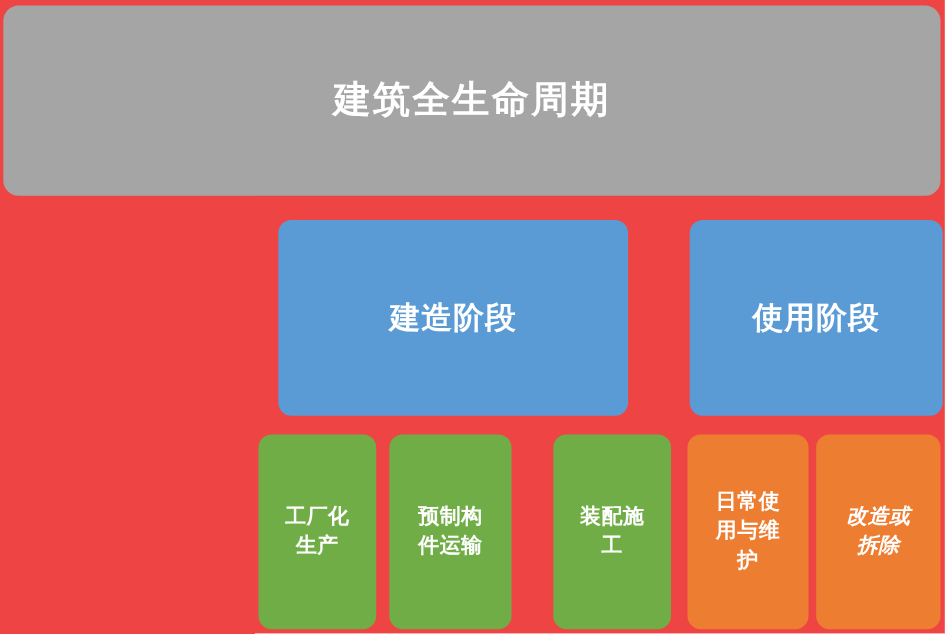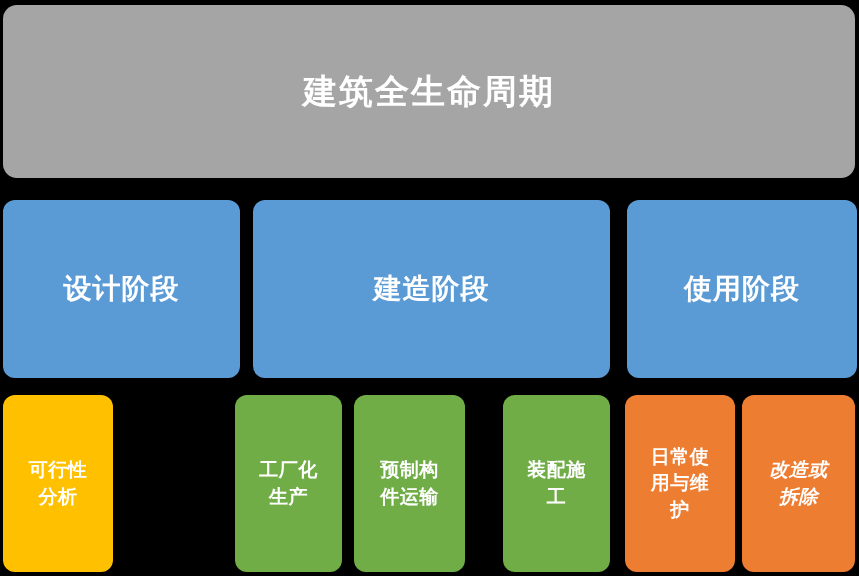--- a/index.html
+++ b/index.html
@@ -9,21 +9,21 @@
     background: #ffffff;
   }
   body {
     font-family: "Liberation Sans", "DejaVu Sans", sans-serif;
   }
 
   #diagram {
     position: relative;
     width: 859px;
     height: 576px;
-    background: #000000;
+    background: #ef4444;
     overflow: hidden;
   }
 
   .node {
     position: absolute;
     box-sizing: border-box;
     display: flex;
     align-items: center;
     justify-content: center;
     text-align: center;
@@ -50,21 +50,21 @@
 
   
   .node--phase {
     top: 200px;
     height: 178px;
     background: #5B9BD5;
     font-size: 28px;
     letter-spacing: 1px;
   }
   .node--phase-design   { left: 3px;   width: 237px; }
-  .node--phase-build    { left: 253px; width: 357px; }
+  .node--phase-build    { left: 253px; width: 318px; }
   .node--phase-use      { left: 627px; width: 230px; }
 
   
   .node--task {
     top: 395px;
     height: 177px;
     font-size: 19px;
     letter-spacing: 0.5px;
     line-height: 1.38;
   }
@@ -80,28 +80,25 @@
   .node--task-maintain    { left: 625px; width: 110px; }
   .node--task-renovate    { left: 742px; width: 113px; font-style: italic; }
 </style>
 </head>
 <body>
 
 <div id="diagram">
 
   <div class="node node--root">建筑全生命周期</div>
 
-  <div class="node node--phase node--phase-design">设计阶段</div>
 
   <div class="node node--phase node--phase-build">建造阶段</div>
 
   <div class="node node--phase node--phase-use">使用阶段</div>
 
-  <div class="node node--task node--yellow node--task-feasibility">可行性
-分析</div>
 
 
   <div class="node node--task node--green node--task-factory">工厂化
 生产</div>
 
   <div class="node node--task node--green node--task-transport">预制构
 件运输</div>
 
   <div class="node node--task node--green node--task-assembly">装配施
 工</div>

